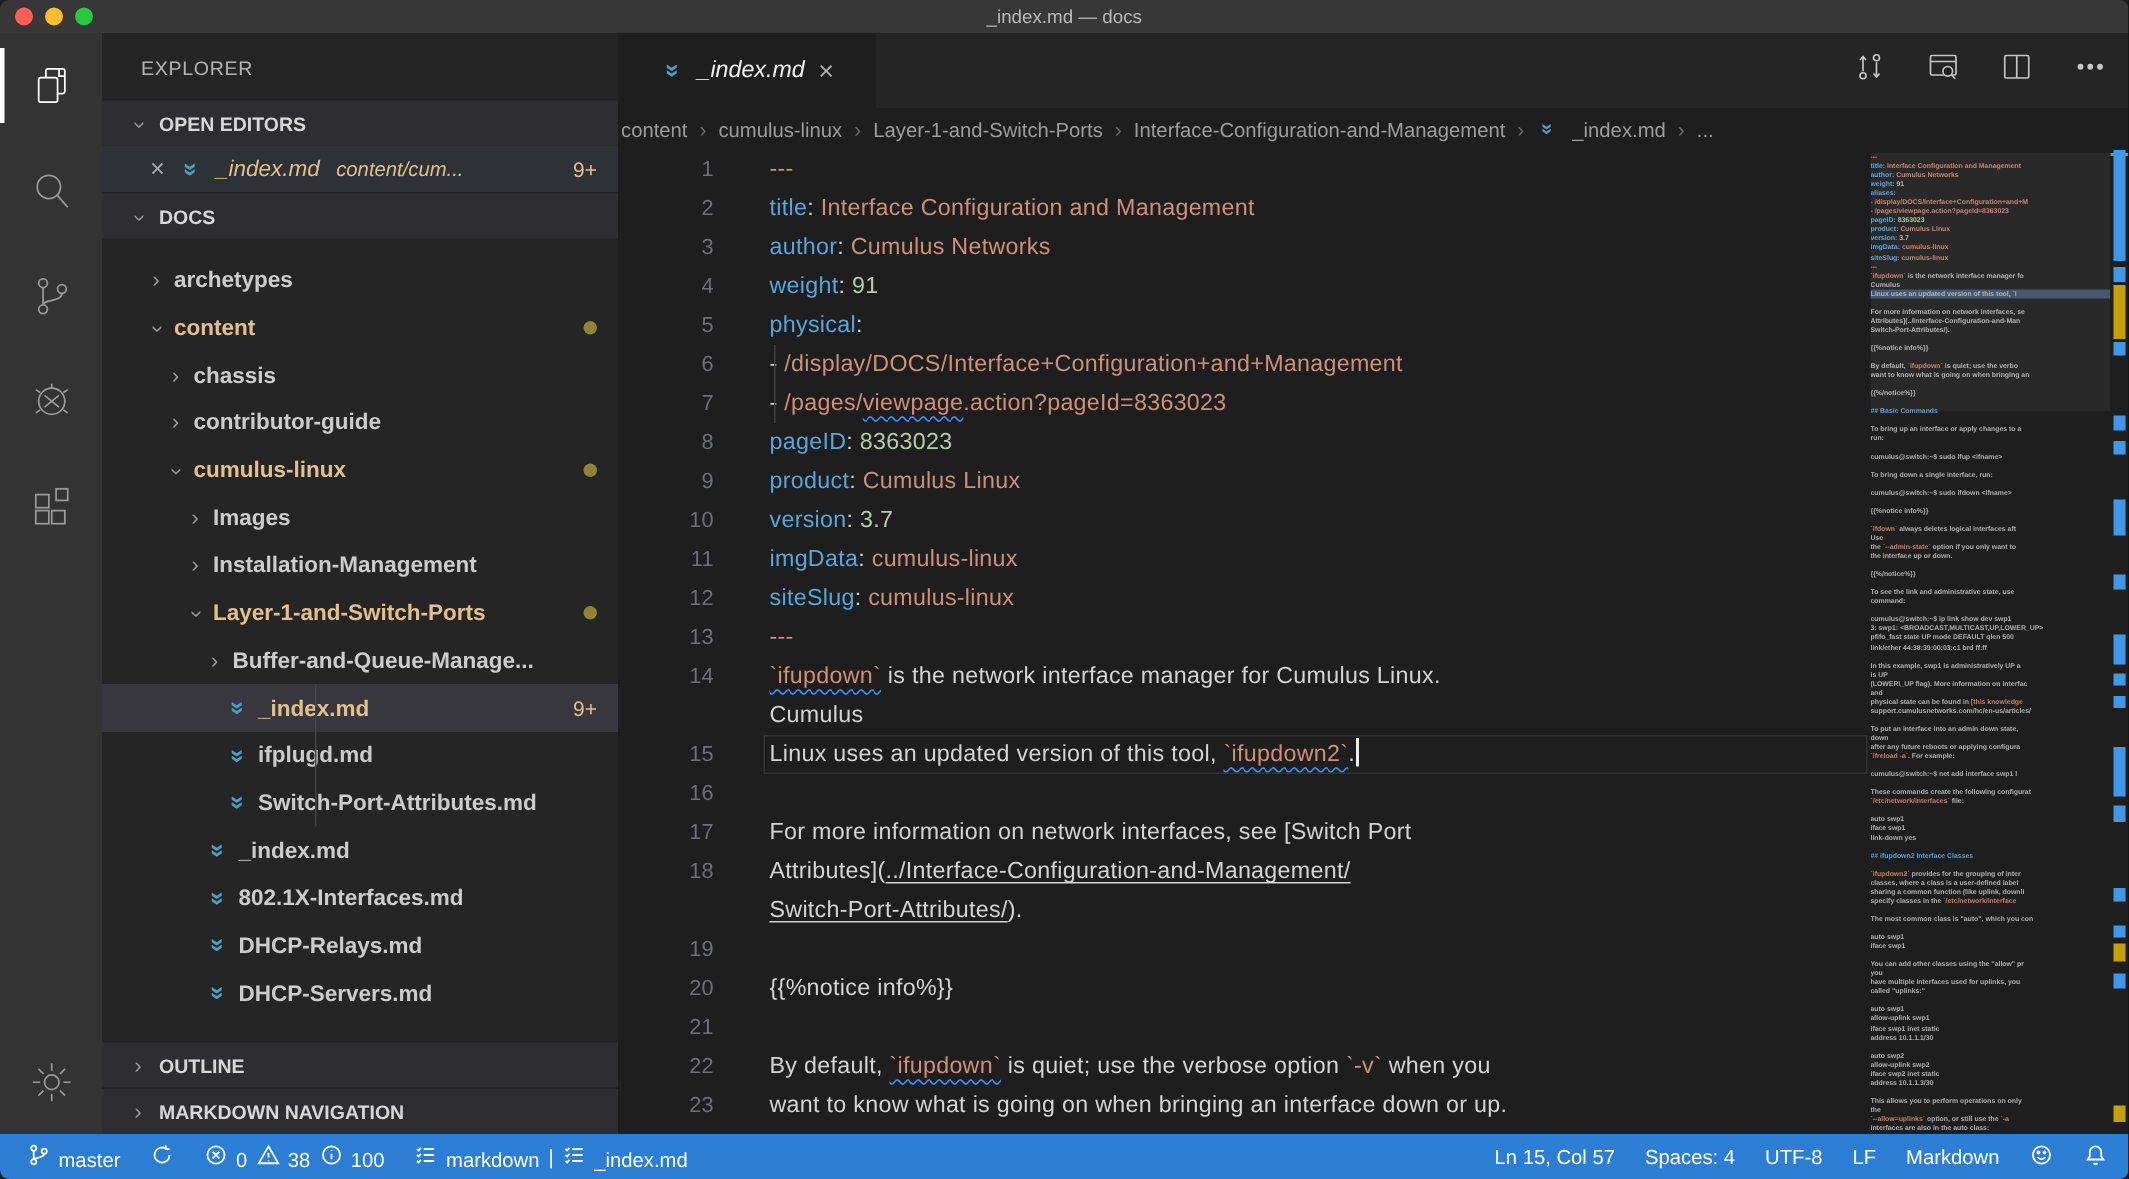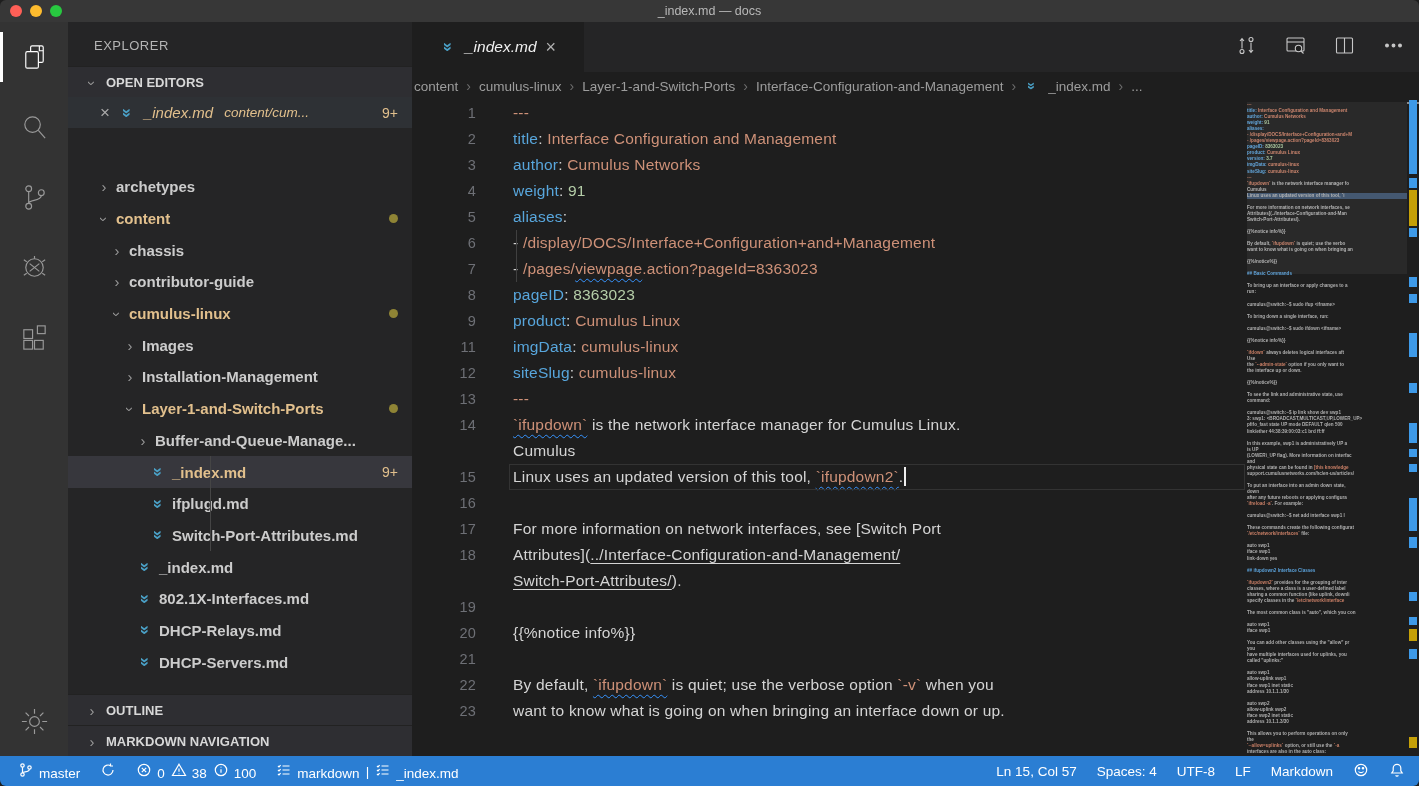--- a/index.html
+++ b/index.html
@@ -159,20 +159,24 @@
         <span>OPEN EDITORS</span>
       </div>
       <div class="oe-row" id="oe-row">
           <span class="oe-close">×</span>
           <span class="mdarrow">»</span>
           <span class="yellow ital">_index.md</span>
           <span class="yellow ital oe-desc">content/cum...</span>
           <span class="badge">9+</span>
         </div>
 
+      <div class="sect">
+        <span class="chev exp">›</span>
+        <span>DOCS</span>
+      </div>
 
       <div class="tree" id="tree">
           <div class="trow" style="padding-left: 30px;">
             <span class="chev">›</span>
             <span class="tlabel">archetypes</span>
           </div>
           <div class="trow" style="padding-left: 30px;">
             <span class="chev exp">›</span>
             <span class="tlabel yellow">content</span>
             <span class="dot"></span>
@@ -296,25 +300,26 @@
           <span class="mdarrow">»</span>
           <span class="bc">_index.md</span>
           <span class="bc-sep">›</span>
           <span class="bc">...</span>
         </div>
       <div class="codewrap" id="rows">
           <div class="row"><span class="gut">1</span><span class="sg-str">---</span></div>
           <div class="row"><span class="gut">2</span><span class="sg-k">title</span><span class="sg-p">: </span><span class="sg-str">Interface Configuration and Management</span></div>
           <div class="row"><span class="gut">3</span><span class="sg-k">author</span><span class="sg-p">: </span><span class="sg-str">Cumulus Networks</span></div>
           <div class="row"><span class="gut">4</span><span class="sg-k">weight</span><span class="sg-p">: </span><span class="sg-num">91</span></div>
-          <div class="row"><span class="gut">5</span><span class="sg-k">aliases</span><span class="sg-p">:</span></div>
+          <div class="row"><span class="gut">5</span><span class="sg-k">physical</span><span class="sg-p">:</span></div>
           <div class="row g"><span class="gut">6</span><span class="sg-p"> - </span><span class="sg-str">/display/DOCS/Interface+Configuration+and+Management</span></div>
           <div class="row g"><span class="gut">7</span><span class="sg-p"> - </span><span class="sg-str">/pages/</span><span class="sg-str squig">viewpage</span><span class="sg-str">.action?pageId=8363023</span></div>
           <div class="row"><span class="gut">8</span><span class="sg-k">pageID</span><span class="sg-p">: </span><span class="sg-num">8363023</span></div>
           <div class="row"><span class="gut">9</span><span class="sg-k">product</span><span class="sg-p">: </span><span class="sg-str">Cumulus Linux</span></div>
+          <div class="row"><span class="gut">10</span><span class="sg-k">version</span><span class="sg-p">: </span><span class="sg-num">3.7</span></div>
           <div class="row"><span class="gut">11</span><span class="sg-k">imgData</span><span class="sg-p">: </span><span class="sg-str">cumulus-linux</span></div>
           <div class="row"><span class="gut">12</span><span class="sg-k">siteSlug</span><span class="sg-p">: </span><span class="sg-str">cumulus-linux</span></div>
           <div class="row"><span class="gut">13</span><span class="sg-str">---</span></div>
           <div class="row"><span class="gut">14</span><span class="sg-code squig">`ifupdown`</span><span class="sg-p"> is the network interface manager for Cumulus Linux.</span></div>
           <div class="row"><span class="gut"></span><span class="sg-p">Cumulus</span></div>
           <div class="row cur"><span class="gut">15</span><span class="sg-p">Linux uses an updated version of this tool, </span><span class="sg-code squig">`ifupdown2`</span><span class="sg-p">.</span><span class="caret"></span></div>
           <div class="row">
             <span class="gut">16</span>
           </div>
           <div class="row"><span class="gut">17</span><span class="sg-p">For more information on network interfaces, see [Switch Port</span></div>

